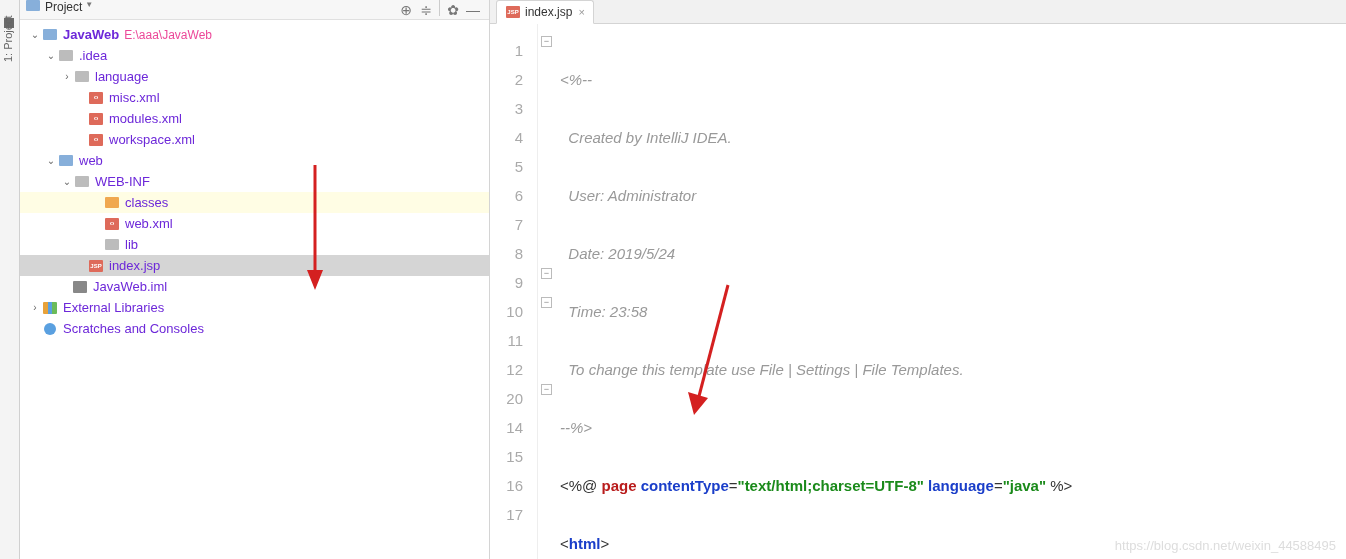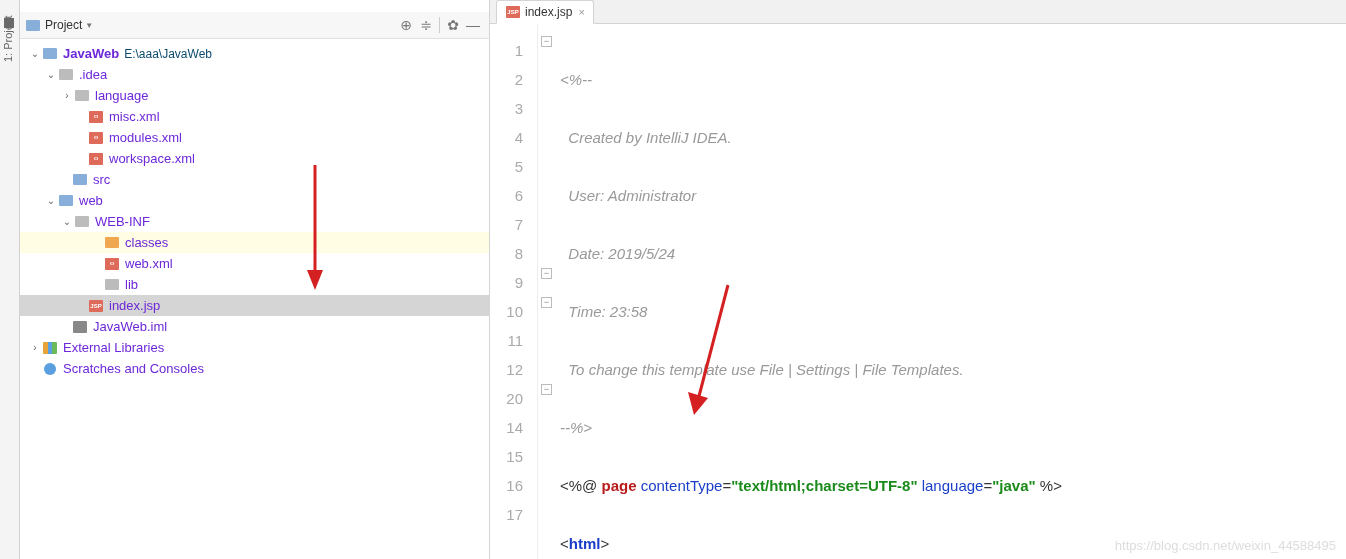--- a/index.html
+++ b/index.html
@@ -7,21 +7,21 @@
 
 .container { display: flex; height: 100%; }
 
 
 .side-label { width: 20px; background: #f4f4f4; border-right: 1px solid #d0d0d0; position: relative; }
 .side-label .txt { position: absolute; top: 62px; left: 2px; transform: rotate(-90deg); transform-origin: left top; font-size: 11px; color: #666; white-space: nowrap; }
 .side-label .sq { position: absolute; top: 18px; left: 4px; width: 10px; height: 10px; background: #6a6a6a; }
 
 
 .project-panel { width: 470px; background: #fff; border-right: 1px solid #d4d4d4; display: flex; flex-direction: column; }
-.panel-header { height: 27px; display: flex; align-items: center; padding: 0 6px; border-bottom: 1px solid #e0e0e0; background: #f7f7f7; margin-top: 12px; }
+.panel-header { height: 20px; display: flex; align-items: flex-start; padding: 0 6px; border-bottom: 1px solid #e0e0e0; background: #f7f7f7; }
 .panel-header .folder-ico { width: 14px; height: 11px; background: #87afda; margin-right: 5px; border-radius: 1px; }
 .panel-header .title { font-size: 12px; color: #333; }
 .panel-header .dd { margin-left: 3px; font-size: 8px; color: #777; }
 .panel-header .spacer { flex: 1; }
 .panel-header .tool { width: 20px; height: 20px; display: flex; align-items: center; justify-content: center; color: #777; font-size: 14px; cursor: pointer; }
 .panel-header .sep { width: 1px; height: 16px; background: #ccc; margin: 0 3px; }
 
 .tree { flex: 1; font-size: 13px; color: #222; padding-top: 4px; overflow: hidden; }
 .tree-row { height: 21px; display: flex; align-items: center; padding-left: 8px; white-space: nowrap; }
 .tree-row.sel { background: #d5d5d5; }
@@ -33,38 +33,38 @@
 .ico-folder { width: 14px; height: 11px; background: #bcbcbc; border-radius: 1px; }
 .ico-folder.blue { background: #87afda; }
 .ico-folder.orange { background: #f0a850; }
 .ico-xml { width: 14px; height: 12px; background: #de6a5a; color: #fff; font-size: 7px; font-weight: bold; display: flex; align-items: center; justify-content: center; border-radius: 1px; }
 .ico-jsp { width: 14px; height: 12px; background: #de6a5a; color: #fff; font-size: 6px; font-weight: bold; display: flex; align-items: center; justify-content: center; border-radius: 1px; }
 .ico-iml { width: 14px; height: 12px; background: #888; border-radius: 1px; }
 .ico-lib { width: 14px; height: 12px; background: linear-gradient(90deg,#e8a23a 33%,#5aa0e0 33% 66%,#6bbb5a 66%); border-radius: 1px; }
 .ico-scratch { width: 12px; height: 12px; border-radius: 6px; background: #5aa0e0; }
 .name { color: #6d28d9; }
 .name.bold { font-weight: bold; }
-.path { color: #0c4a6e; margin-left: 5px; font-size: 12px; }
+.path { color: #ec4899; margin-left: 5px; font-size: 12px; }
 
 
 .editor-side { flex: 1; display: flex; flex-direction: column; }
 .tab-bar { height: 28px; background: #f1f1f1; border-bottom: 1px solid #d4d4d4; display: flex; align-items: flex-end; padding-left: 6px; }
 .tab { height: 24px; background: #fff; border: 1px solid #d4d4d4; border-bottom: 1px solid #fff; display: flex; align-items: center; padding: 0 8px; font-size: 12px; color: #333; margin-bottom: -1px; border-radius: 3px 3px 0 0; }
 .tab .close { margin-left: 6px; color: #999; font-size: 11px; cursor: pointer; }
 
 .editor-body { flex: 1; display: flex; position: relative; background: #fff; }
 .gutter { width: 48px; text-align: right; padding-right: 14px; color: #aaa; font-family: "Courier New", monospace; font-size: 15px; line-height: 29px; padding-top: 12px; border-right: 1px solid #eee; background: #fff; }
 .fold-col { width: 20px; position: relative; padding-top: 12px; }
 .fold { width: 11px; height: 11px; border: 1px solid #bbb; background: #fff; color: #888; font-size: 9px; line-height: 9px; text-align: center; position: absolute; left: 3px; cursor: pointer; }
 .code { flex: 1; font-family: "Courier New", monospace; font-size: 15px; line-height: 29px; padding-top: 12px; white-space: pre; color: #333; position: relative; }
 .code-line { height: 29px; padding-left: 2px; }
 .c-gray { color: #999; font-style: italic; }
 .c-delim { color: #333; }
 .c-kw { color: #b91c1c; font-weight: bold; }
-.c-attr { color: #1a3ec9; font-weight: normal; }
+.c-attr { color: #1a3ec9; font-weight: bold; }
 .c-str { color: #1a8a1a; font-weight: bold; }
 .c-tag { color: #1a3ec9; font-weight: bold; }
 
 
 .arrow-annot { position: absolute; pointer-events: none; }
 
 .watermark { position: absolute; right: 10px; bottom: 6px; color: #ddd; font-size: 13px; font-family: Arial; }
 </style>
 </head>
 <body>
@@ -130,28 +130,20 @@
           </span>
         <span class="name">modules.xml</span>
       </div>
       <div class="tree-row">
         <span class="indent" style="width:46px"></span>
         <span class="arrow blank">·</span>
         <span class="ico">
             <span class="ico-xml">‹›</span>
           </span>
         <span class="name">workspace.xml</span>
-      </div>
-      <div class="tree-row">
-        <span class="indent" style="width:30px"></span>
-        <span class="arrow blank">·</span>
-        <span class="ico">
-            <span class="ico-folder blue"></span>
-          </span>
-        <span class="name">src</span>
       </div>
       <div class="tree-row">
         <span class="indent" style="width:16px"></span>
         <span class="arrow">⌄</span>
         <span class="ico">
             <span class="ico-folder blue"></span>
           </span>
         <span class="name">web</span>
       </div>
       <div class="tree-row">

